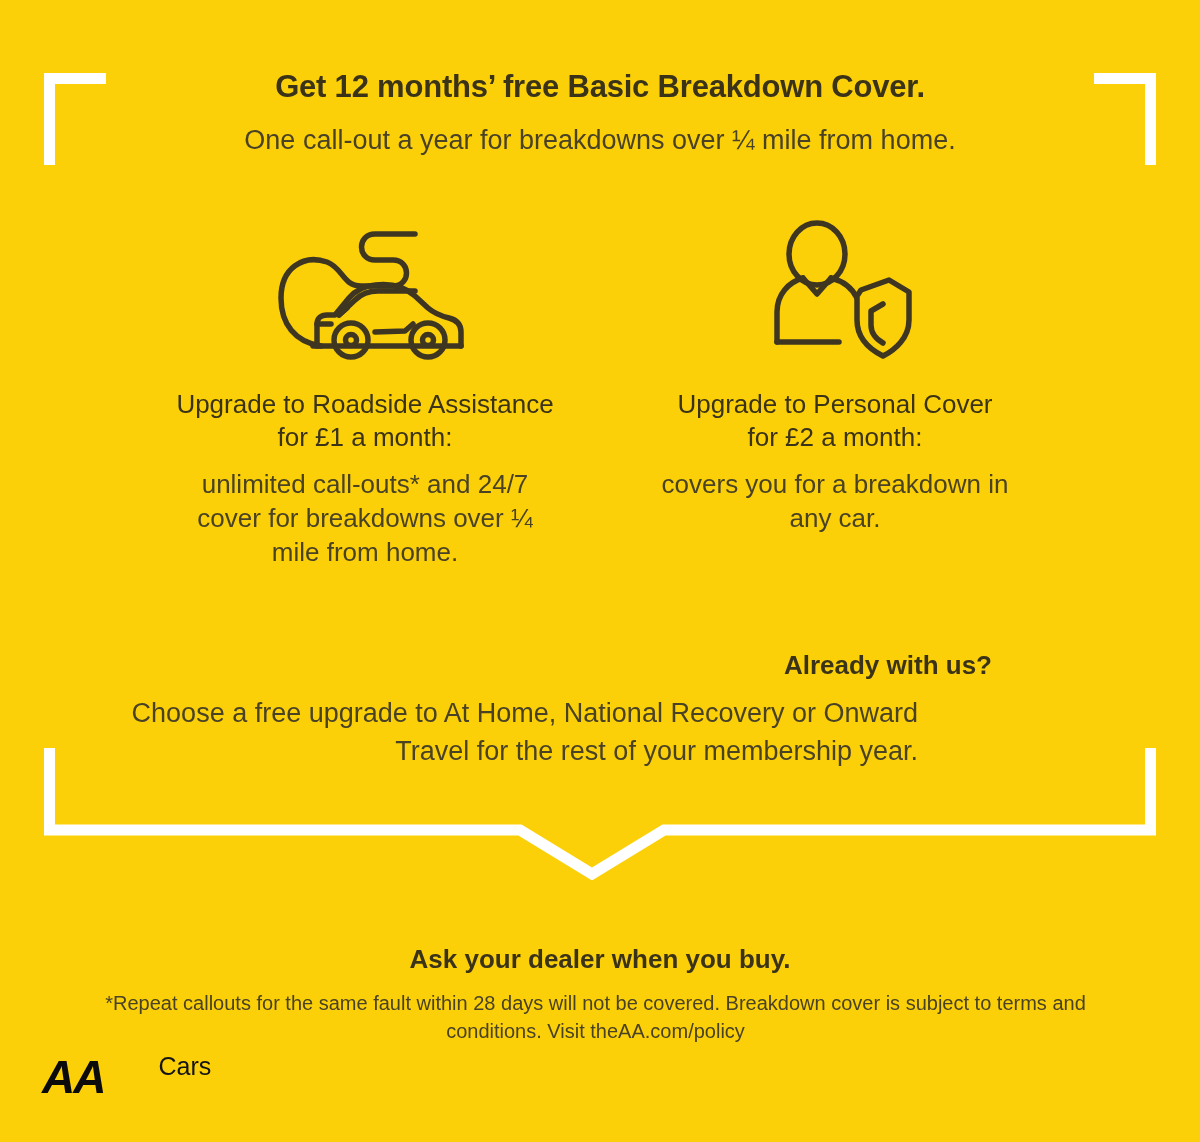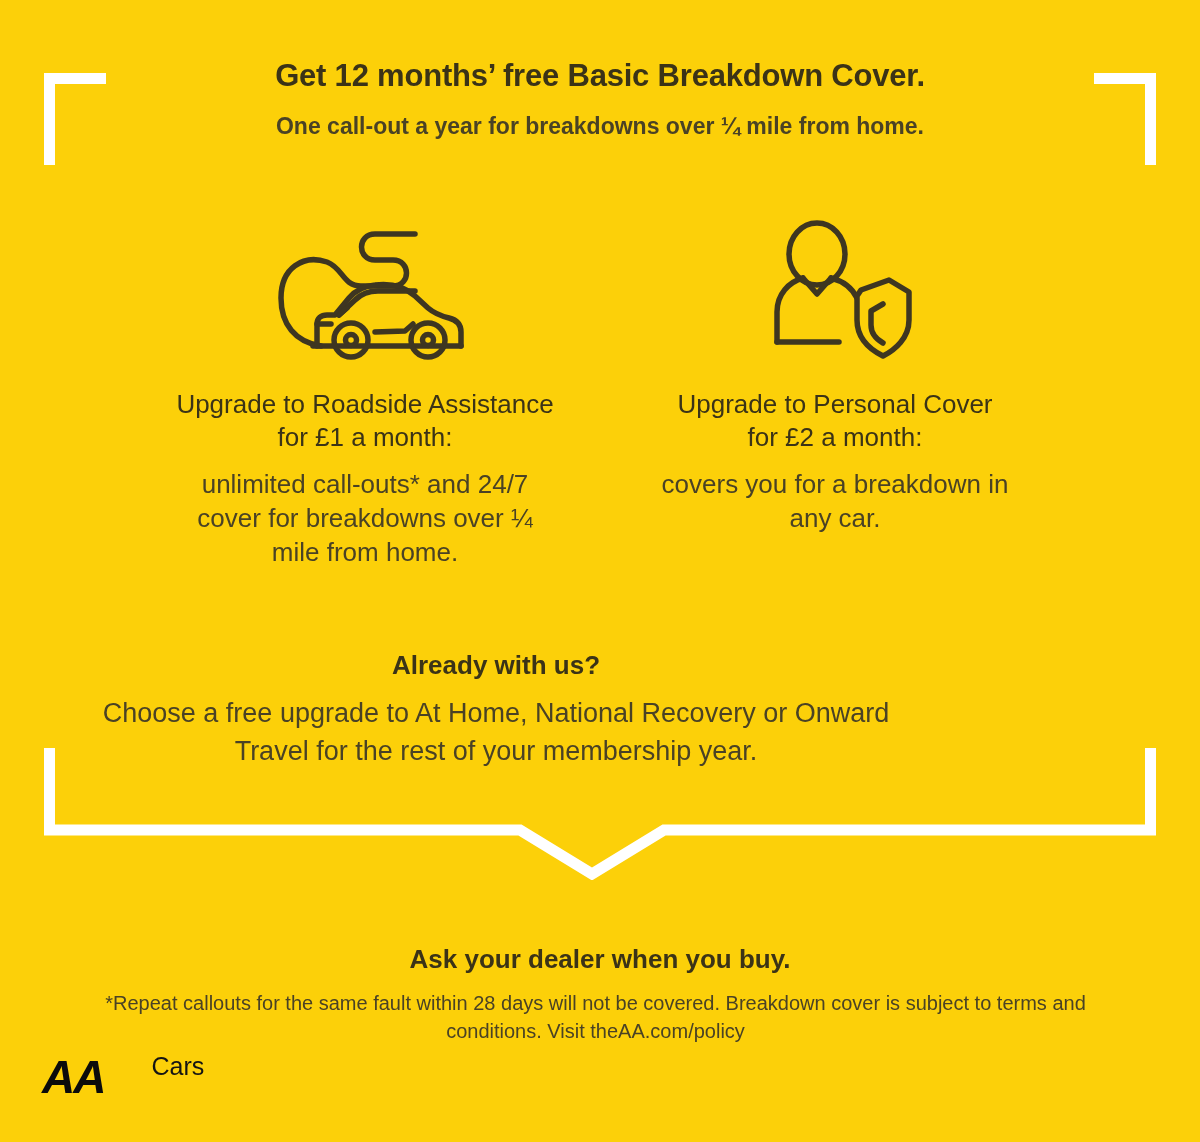--- a/index.html
+++ b/index.html
@@ -48,26 +48,26 @@
     position: absolute;
     left: 0; top: 52px;
     width: 1200px;
     text-align: center;
   }
   .header-title {
     font-size: 31px;
     font-weight: bold;
     letter-spacing: -0.2px;
     color: #3B3317;
-    margin: 5px;
+    margin: 16px;
     line-height: 1.25;
   }
   .header-sub {
-    font-size: 23px;
-    font-weight: 700;
+    font-size: 27px;
+    font-weight: 400;
     color: #4A4225;
     margin: 16px 0 0 0;
     line-height: 1.3;
   }
 
   
   .columns {
     position: absolute;
     left: 0;
     top: 212px;
@@ -105,21 +105,21 @@
   .col-left .col-body { padding: 0 50px; }
   .col-right .col-heading { padding: 0 70px; }
   .col-right .col-body { padding: 0 48px; }
 
   
   .already {
     position: absolute;
     left: 0;
     top: 650px;
     width: 992px;
-    text-align: center;
+    text-align: right;
   }
   .already-title {
     font-size: 26px;
     font-weight: bold;
     color: #3B3317;
     margin: 0;
     line-height: 1.2;
   }
   .already-body {
     font-size: 27px;
@@ -169,21 +169,21 @@
     font-weight: bold;
     font-style: italic;
     letter-spacing: -2px;
     color: #0B0B0B;
     line-height: 1;
   }
   .logo-cars {
     font-size: 25px;
     font-weight: 400;
     color: #141414;
-    margin-left: 19px;
+    margin-left: 26px;
     line-height: 1;
   }
 </style>
 </head>
 <body>
 
 <div class="canvas">
 
   <div class="bracket bk-tl-h"></div>
   <div class="bracket bk-tl-v"></div>

